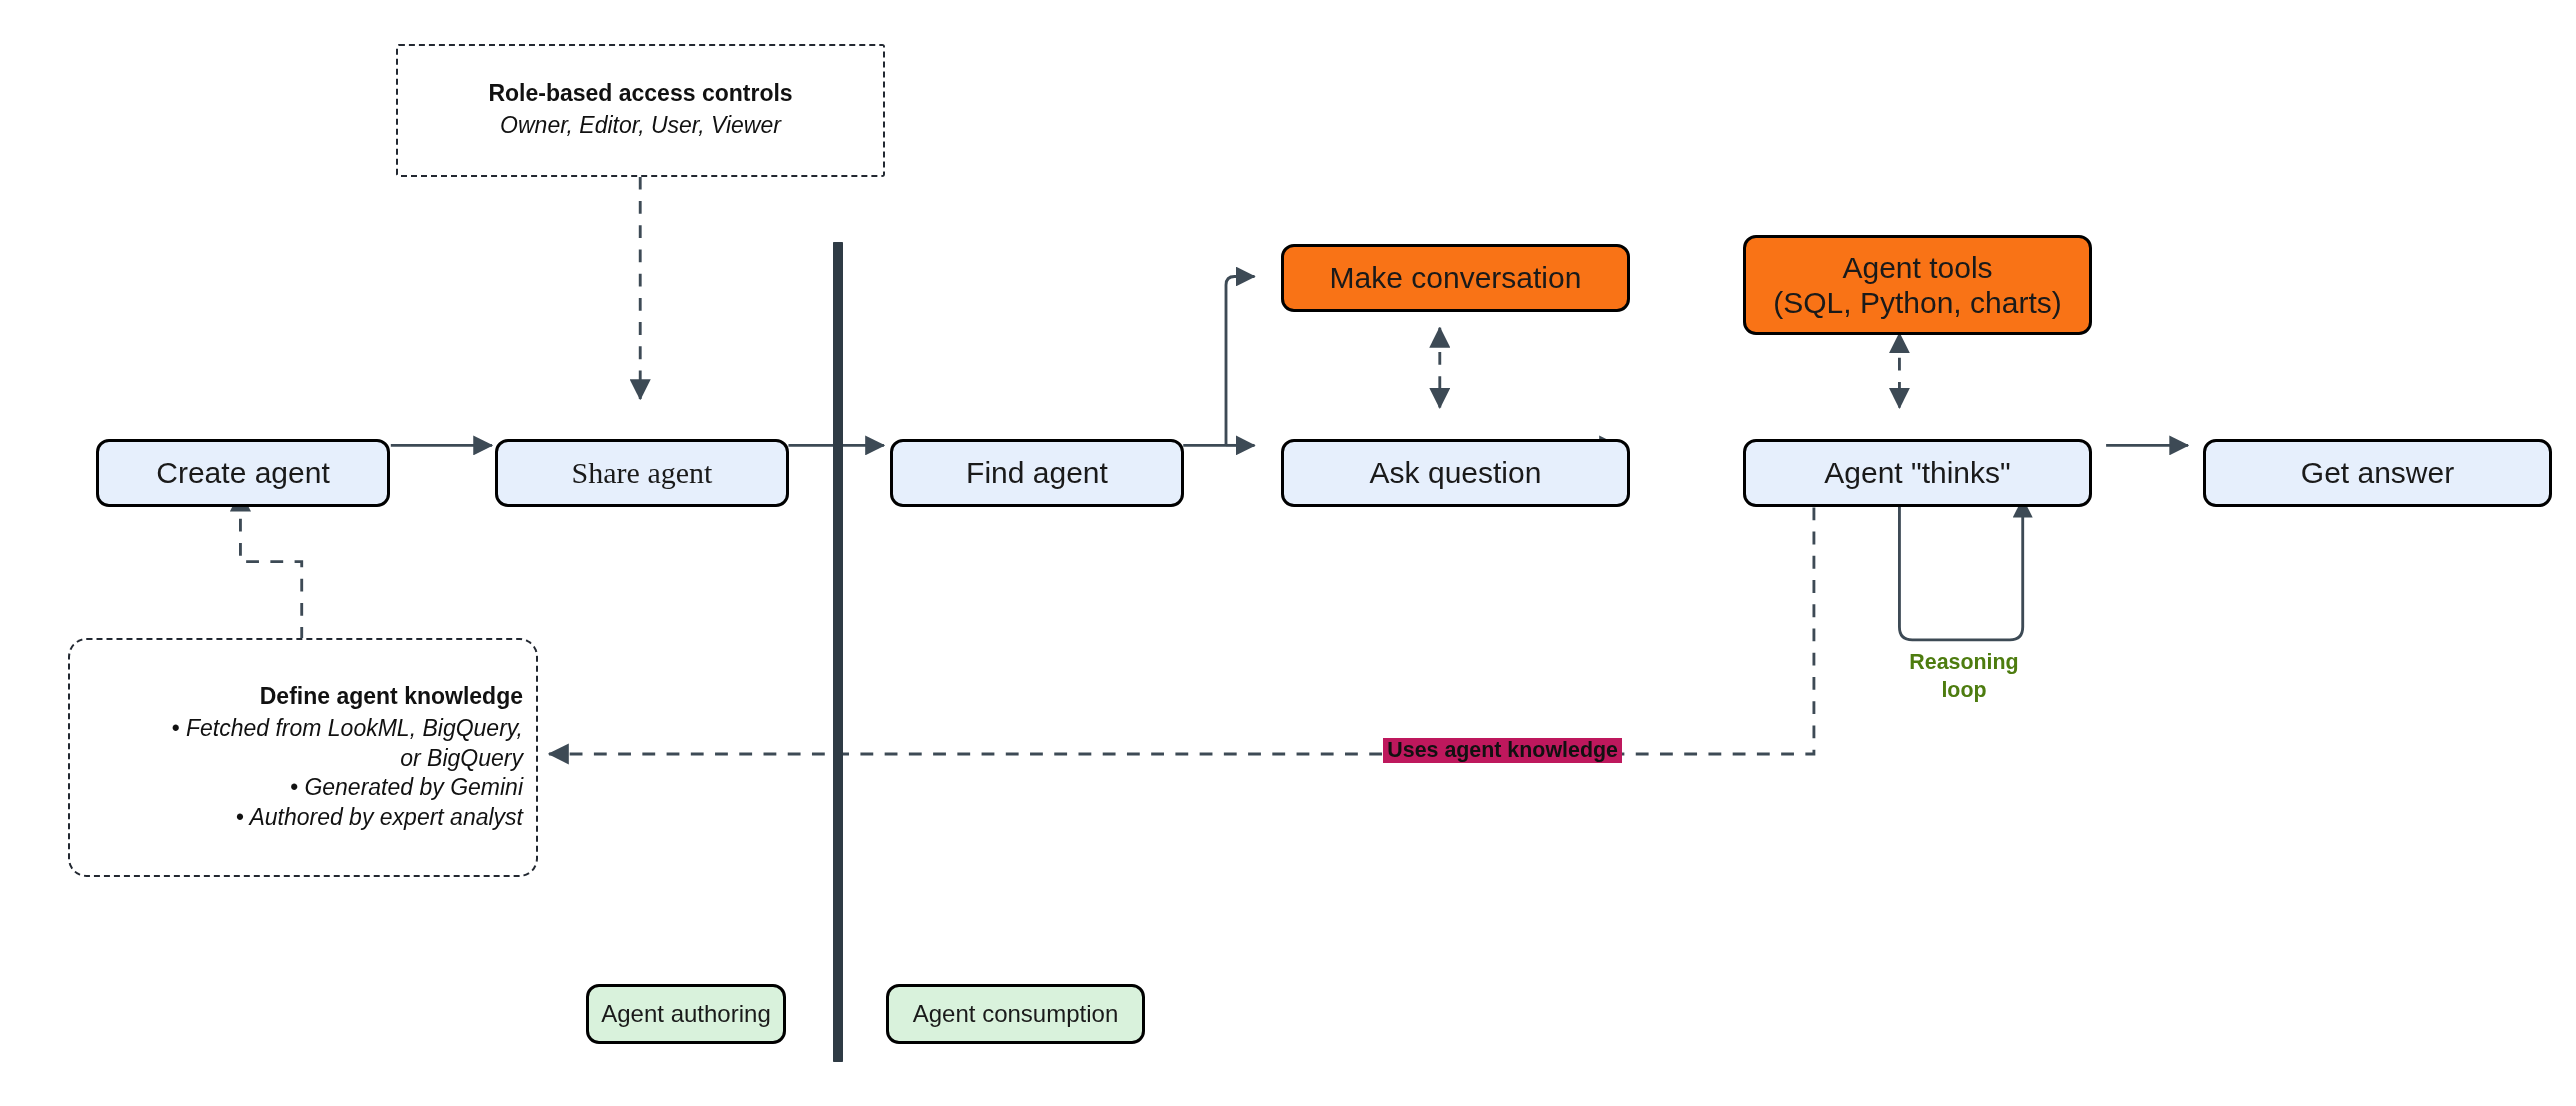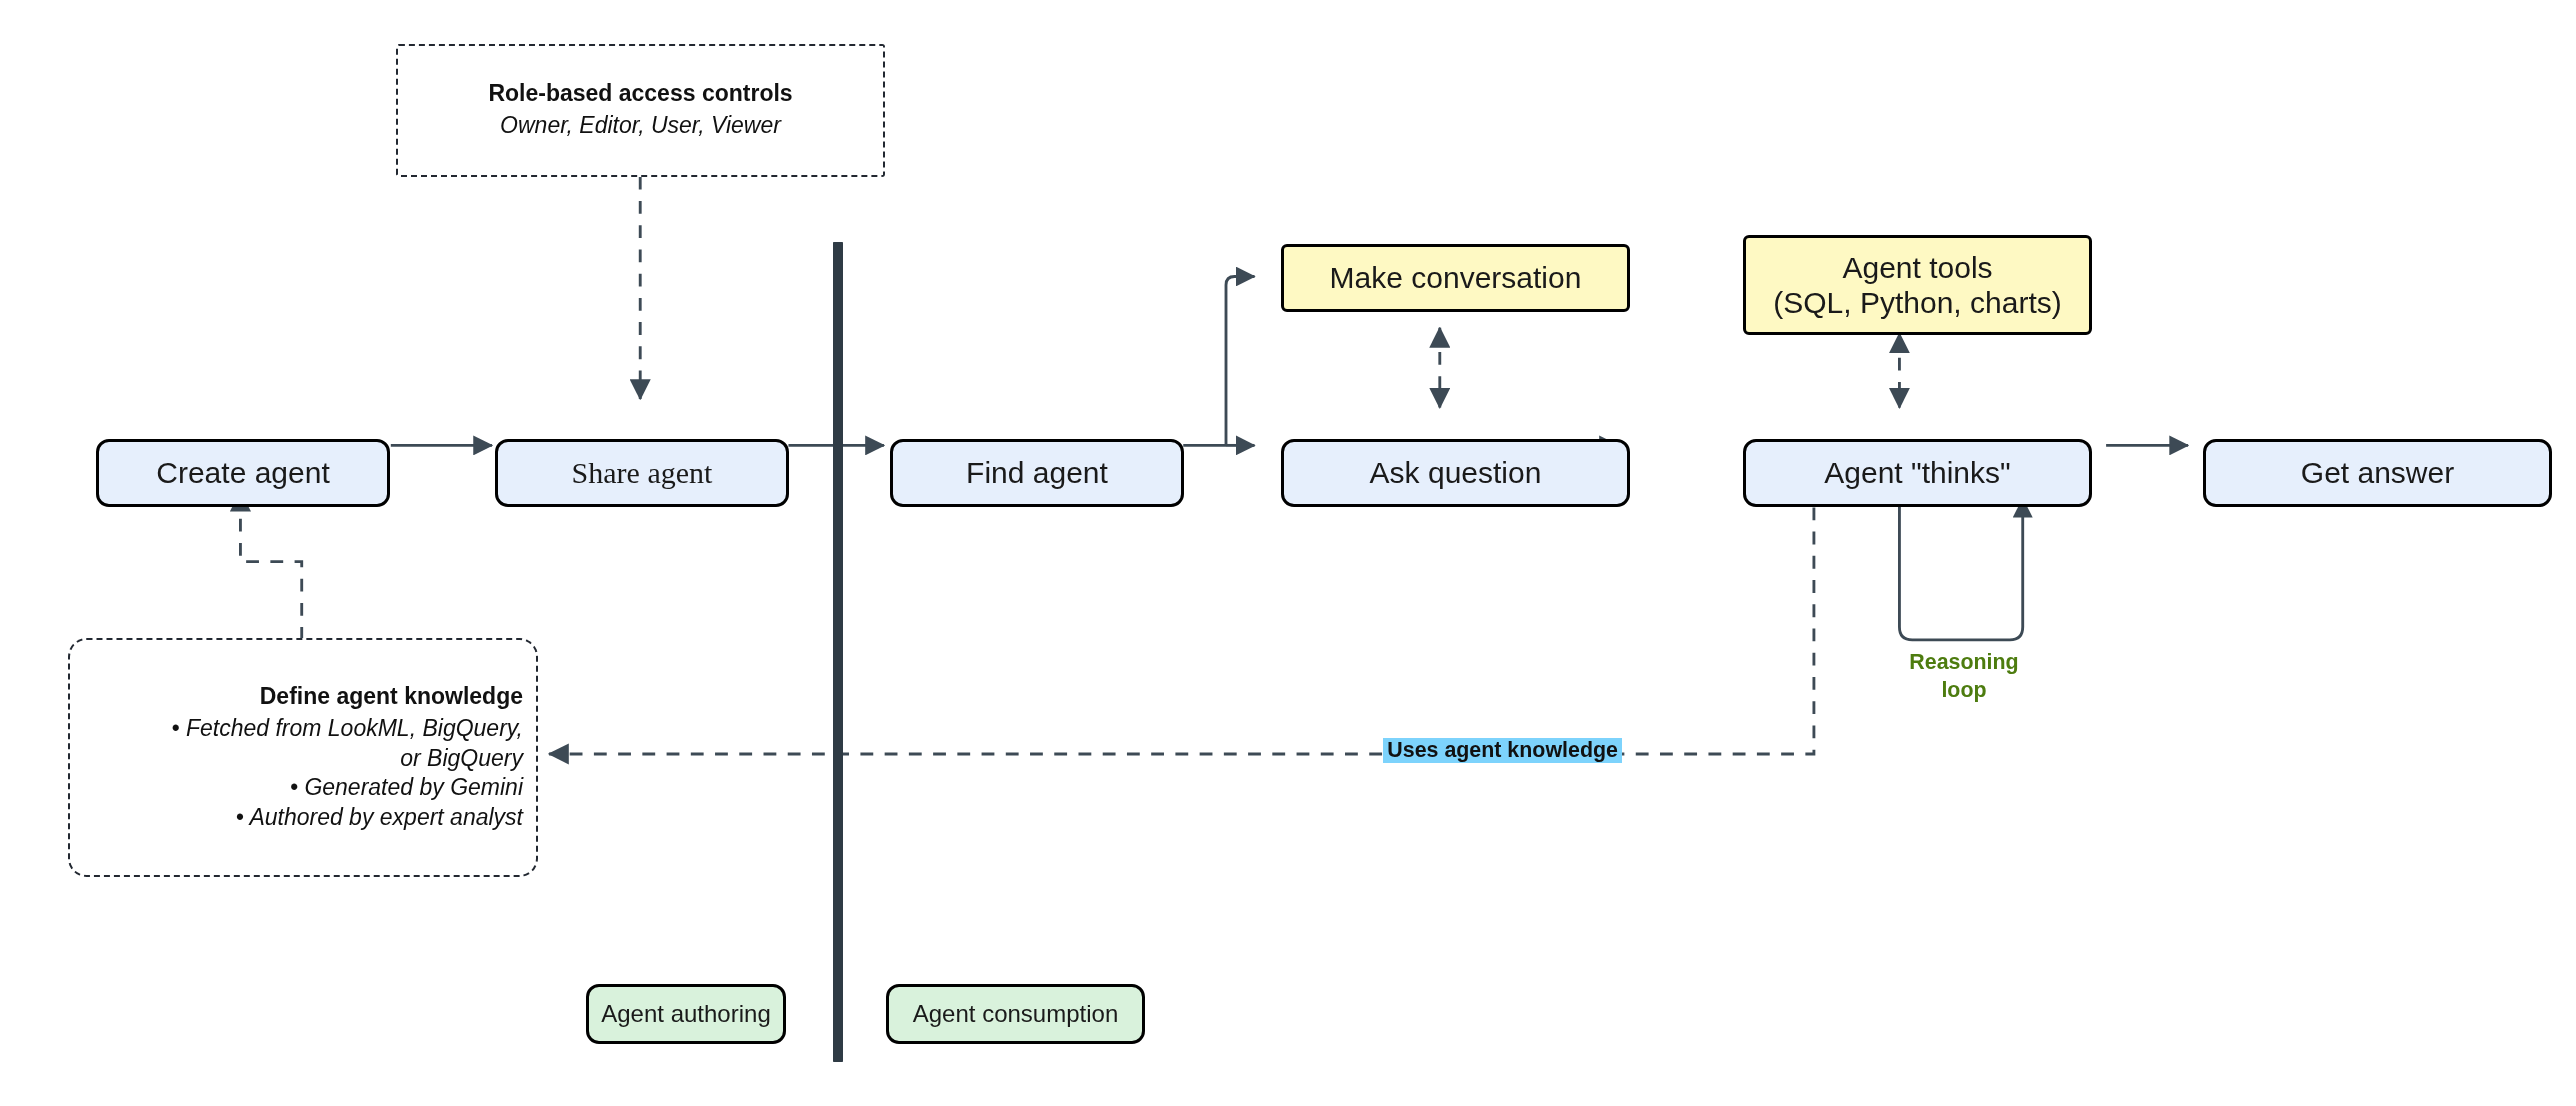--- a/index.html
+++ b/index.html
@@ -37,23 +37,23 @@
   }
   .node-proc {
     background: #e6effc;
     border: 3.6px solid #000000;
     border-radius: 13px;
     font-size: 30px;
     color: #1a1a1a;
     margin-top: 28px;
   }
   .node-plain {
-    background: #fef9c3;
+    background: #f97316;
     border: 3.6px solid #000000;
-    border-radius: 6px;
+    border-radius: 13px;
     font-size: 30px;
     color: #1a1a1a;
   }
   .node-legend {
     background: #d9f2dc;
     border: 3.6px solid #000000;
     border-radius: 13px;
     font-size: 24px;
     color: #1a1a1a;
   }
@@ -83,21 +83,21 @@
   .divider {
     position: absolute;
     background: #2f3b45;
     border-radius: 0.7px;
   }
   .edge-label {
     position: absolute;
     font-size: 21.4px;
     font-weight: bold;
     color: #111111;
-    background: #7dd3fc;
+    background: #be185d;
     padding: 0 4.3px;
     white-space: nowrap;
   }
   .loop-label {
     position: absolute;
     font-size: 21.4px;
     font-weight: bold;
     color: #4d7c0f;
     text-align: center;
     line-height: 1.3;

